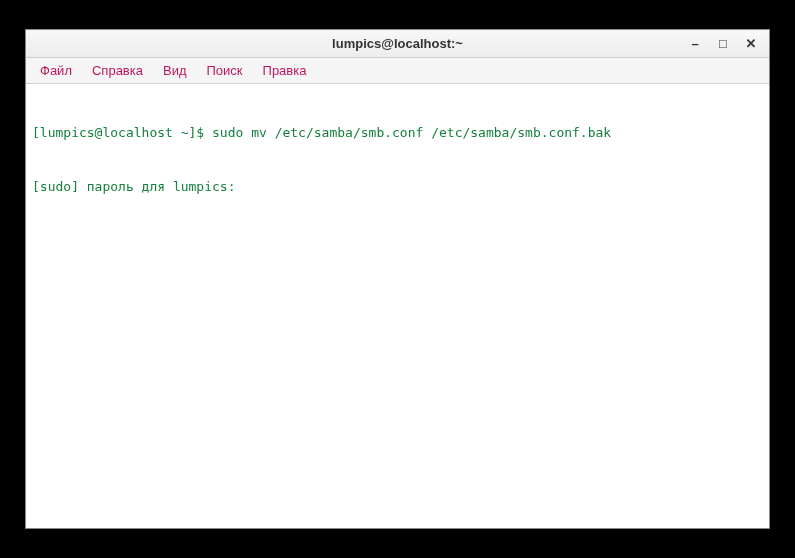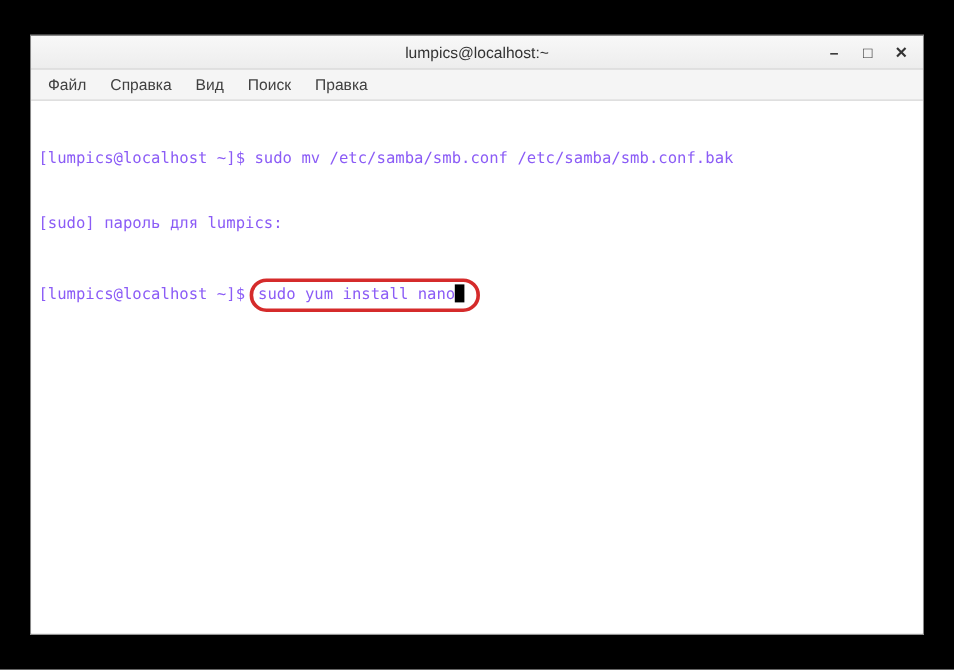--- a/index.html
+++ b/index.html
@@ -28,21 +28,21 @@
       height: 28px;
       background: linear-gradient(to bottom, #f8f8f8, #ededed);
       border-bottom: 1px solid #d0d0d0;
       display: flex;
       align-items: center;
       justify-content: center;
       position: relative;
     }
     .titlebar .title {
       font-size: 13px;
-      font-weight: normal;
+      font-weight: bold;
       color: #333;
     }
     .window-controls {
       position: absolute;
       right: 4px;
       display: flex;
       gap: 0;
     }
     .win-btn {
       width: 28px;
@@ -59,31 +59,31 @@
       height: 26px;
       background: #f5f5f5;
       border-bottom: 1px solid #d0d0d0;
       display: flex;
       align-items: center;
       padding: 0 4px;
     }
     .menu-item {
       padding: 4px 10px;
       font-size: 13px;
-      color: #404040;
+      color: #be185d;
       cursor: pointer;
     }
     .terminal {
       flex: 1;
       background: #fff;
       padding: 4px 6px;
       font-family: "DejaVu Sans Mono", "Liberation Mono", monospace;
       font-size: 13px;
       line-height: 18px;
-      color: #8b5cf6;
+      color: #15803d;
       overflow: hidden;
       white-space: pre;
     }
     .term-line {
       display: block;
     }
     .highlight-box {
       display: inline-block;
       border: 3px solid #d52b2b;
       border-radius: 14px;
@@ -115,15 +115,14 @@
   <div class="menubar">
     <div class="menu-item">Файл</div>
     <div class="menu-item">Справка</div>
     <div class="menu-item">Вид</div>
     <div class="menu-item">Поиск</div>
     <div class="menu-item">Правка</div>
   </div>
   <div class="terminal">
     <span class="term-line"><span>[lumpics@localhost ~]$ </span><span>sudo mv /etc/samba/smb.conf /etc/samba/smb.conf.bak</span></span>
     <span class="term-line">[sudo] пароль для lumpics:</span>
-    <span class="term-line"><span>[lumpics@localhost ~]$ </span><span class="highlight-box"><span>sudo yum install nano</span><span class="cursor"></span></span></span>
   </div>
 </div>
 
 </body></html>

